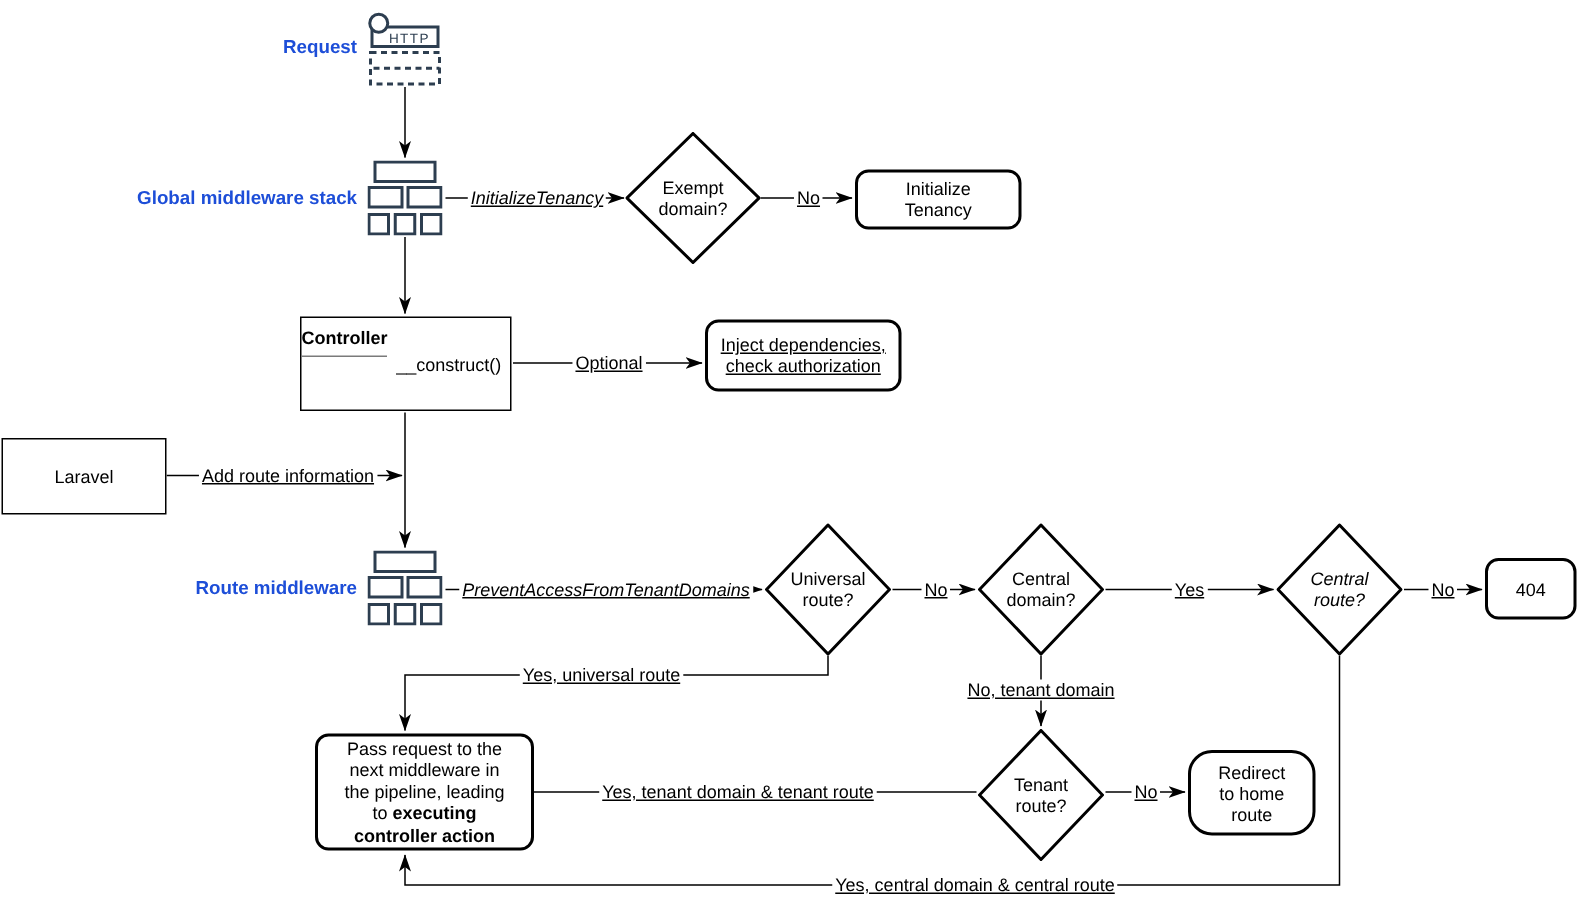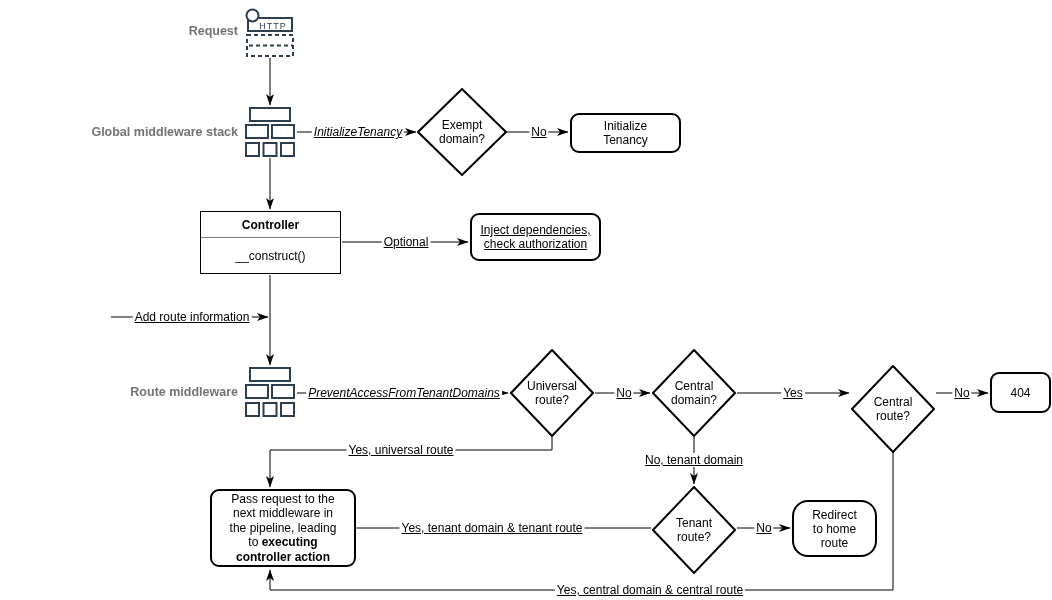--- a/index.html
+++ b/index.html
@@ -12,40 +12,40 @@
   .flowbox{
     border:2px solid #000;border-radius:9px;background:#fff;
     display:flex;align-items:center;justify-content:center;
     text-align:center;font-size:12px;line-height:14px;padding:16px;
   }
   .plainbox{
     border:1px solid #000;background:#fff;
     display:flex;align-items:center;justify-content:center;
     text-align:center;font-size:12px;
   }
-  .uml{border:1px solid #000;background:#fff;display:flex;flex-direction:column;}
+  .uml{border:1px solid #000;background:#fff;display:flex;flex-direction:row;}
   .uml-header{
     height:25px;display:flex;align-items:center;justify-content:center;
     font-weight:bold;font-size:12px;border-bottom:1px solid #7a7a7a;
   }
   .uml-body{flex:1;display:flex;align-items:center;justify-content:center;font-size:12px;}
   .diamond{position:absolute;}
   .diamond svg{position:absolute;left:0;top:0;}
   .dtext{
     position:absolute;inset:0;display:flex;align-items:center;justify-content:center;
     text-align:center;font-size:12px;line-height:14px;
   }
   .edge-label{
     position:absolute;transform:translate(-50%,-50%);
     background:#fff;font-size:12px;white-space:nowrap;padding:0 2px;line-height:14px;text-decoration:underline;
   }
   .italic{font-style:italic;}
   .side-label{
     position:absolute;transform:translateY(-50%);
-    font-weight:bold;font-size:12.5px;color:#737373;white-space:nowrap;text-align:right;
+    font-weight:bold;font-size:12.5px;color:#1d4ed8;white-space:nowrap;text-align:right;
   }
   .bold{font-weight:bold;}
 </style>
 </head>
 <body>
 
 <div class="canvas">
 
   <svg class="edges">
     <defs>
@@ -127,21 +127,21 @@
     <div class="dtext" style="padding:0 12px;">Universal route?</div>
   </div>
 
   <div class="diamond" style="left:652px;top:349px;width:84px;height:88px;">
     <svg width="84" height="88">
         <polygon points="42,1 83,44 42,87 1,44" fill="#fff" stroke="#000" stroke-width="2"></polygon>
       </svg>
     <div class="dtext" style="padding:0 12px;">Central domain?</div>
   </div>
 
-  <div class="diamond" style="left:851px;top:365px;width:84px;height:88px;">
+  <div class="diamond" style="left:851px;top:349px;width:84px;height:88px;font-style:italic;">
     <svg width="84" height="88">
         <polygon points="42,1 83,44 42,87 1,44" fill="#fff" stroke="#000" stroke-width="2"></polygon>
       </svg>
     <div class="dtext" style="padding:0 14px;">Central route?</div>
   </div>
 
   <div class="diamond" style="left:652px;top:486px;width:84px;height:88px;">
     <svg width="84" height="88">
         <polygon points="42,1 83,44 42,87 1,44" fill="#fff" stroke="#000" stroke-width="2"></polygon>
       </svg>
@@ -150,20 +150,21 @@
 
   <div class="node flowbox" style="left:570px;top:113px;width:111px;height:40px;">Initialize Tenancy</div>
 
   <div class="node uml" style="left:200px;top:211px;width:141px;height:63px;">
     <div class="uml-header">Controller</div>
     <div class="uml-body">__construct()</div>
   </div>
 
   <div class="node flowbox" style="left:470px;top:213px;width:131px;height:48px;padding:4px 6px;text-decoration:underline;">Inject dependencies, check authorization</div>
 
+  <div class="node plainbox" style="left:1px;top:292px;width:110px;height:51px;">Laravel</div>
 
   <div class="node flowbox" style="left:990px;top:372px;width:61px;height:41px;">404</div>
 
   <div class="node flowbox" style="left:792px;top:500px;width:85px;height:57px;border-radius:16px;">Redirect to home route</div>
 
   <div class="node flowbox" style="left:210px;top:489px;width:146px;height:78px;line-height:14.5px;">
     <span><span>Pass request to the next middleware in the pipeline, leading to </span><span class="bold">executing controller action</span></span>
   </div>
 
   <span class="edge-label italic" style="left:358px;top:132px;">InitializeTenancy</span>

